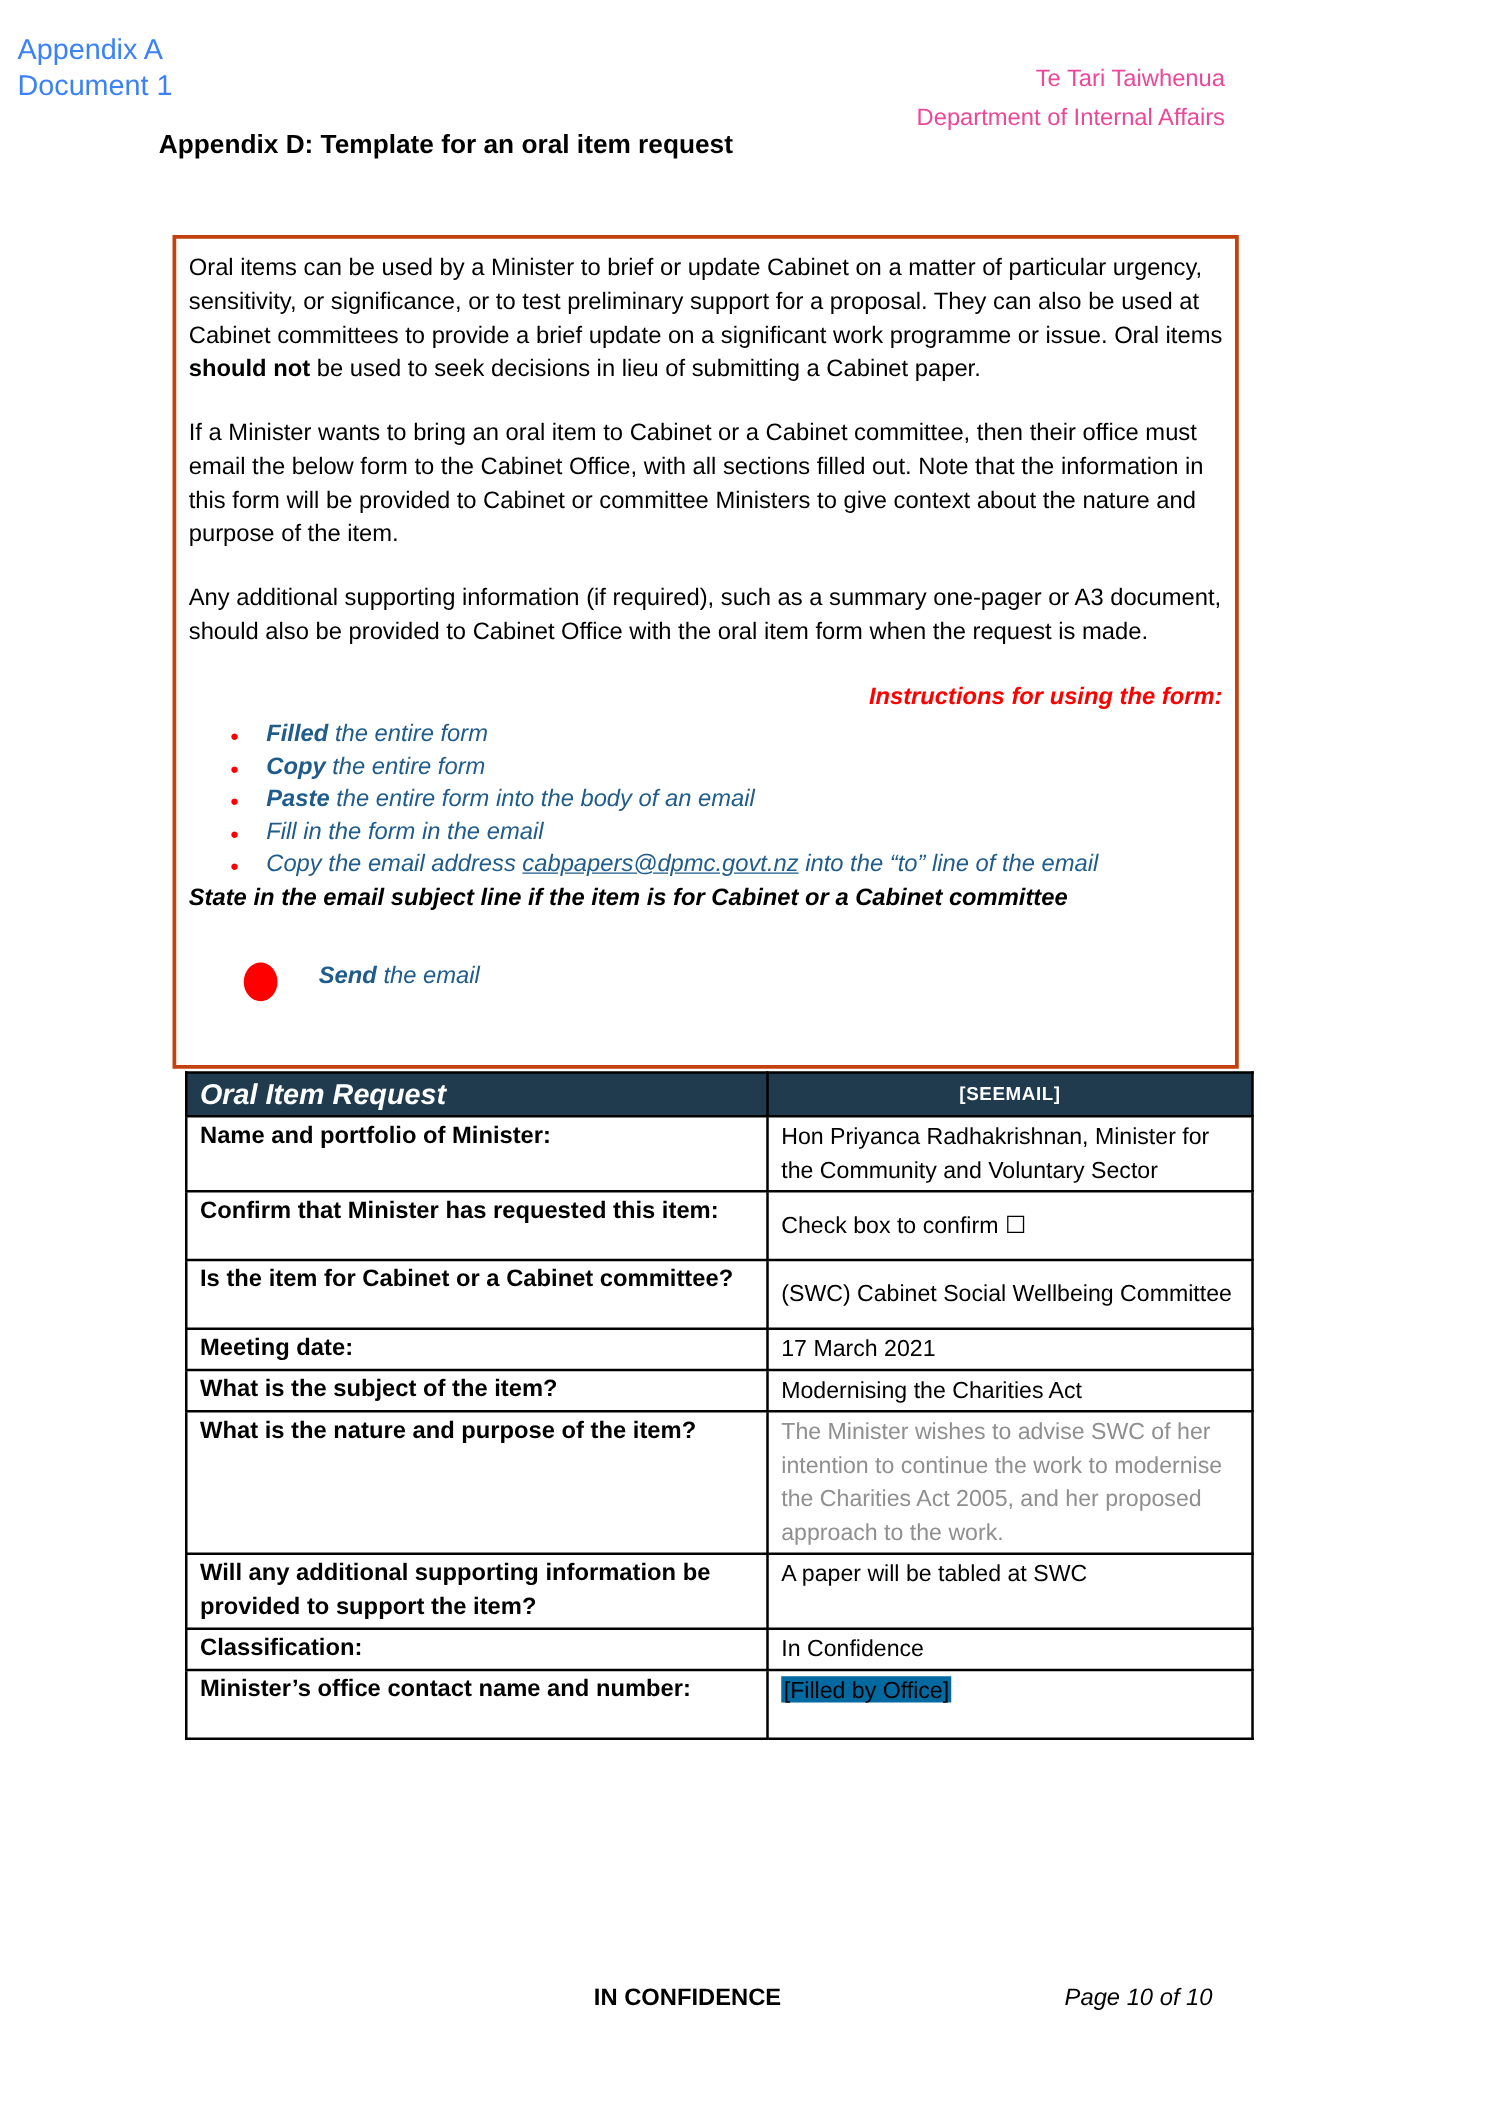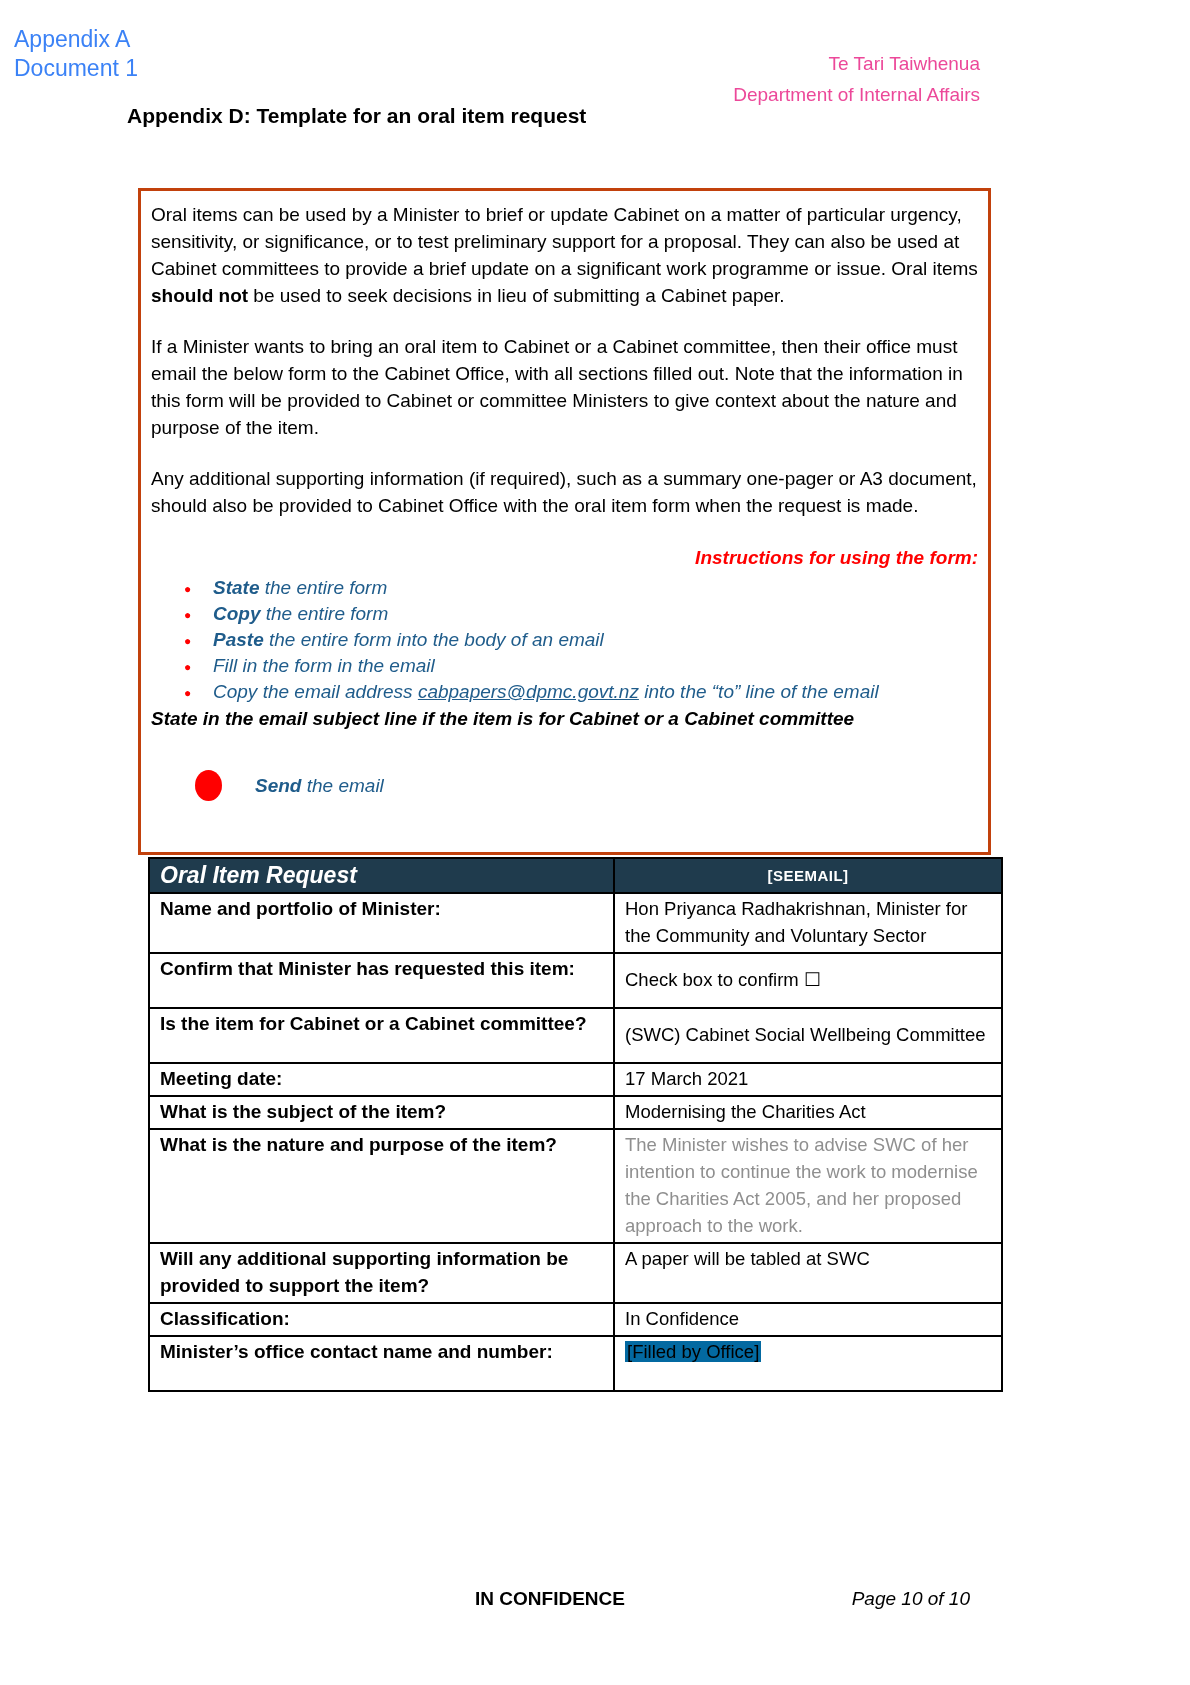--- a/index.html
+++ b/index.html
@@ -20,21 +20,21 @@
   .para{font-size:19px;line-height:27px;margin:0 0 24px 0;}
   .instructions{
     text-align:right;color:#ff0000;font-weight:bold;font-style:italic;
     font-size:19px;margin:28px 0 6px 0;
   }
   .bullets{list-style:none;margin:0;padding:0;color:#1f5c8b;font-style:italic;font-size:19px;}
   .bullets li{position:relative;padding-left:62px;line-height:26px;}
   .bullets li::before{content:"\25CF";color:#ff0000;position:absolute;left:33px;top:1px;font-size:12px;font-style:normal;}
   .email{color:#1f5c8b;text-decoration:underline;cursor:pointer;}
   .subject-note{font-size:19px;font-style:italic;font-weight:bold;line-height:27px;margin-top:0;}
-  .send-row{display:flex;align-items:center;margin-top:38px;}
+  .send-row{display:flex;margin-top:38px;}
   .send-dot{width:27px;height:31px;border-radius:50%;background:#ff0000;margin-left:44px;flex:0 0 auto;}
   .send-text{color:#1f5c8b;font-style:italic;font-size:19px;margin-left:33px;}
 
   
   table.form{
     position:absolute;top:857px;left:148px;width:853px;
     border-collapse:collapse;table-layout:fixed;
   }
   table.form th, table.form td{border:2px solid #000;box-sizing:border-box;}
   thead tr{background:#1f3b4d;}
@@ -76,21 +76,21 @@
 <h1 class="heading">Appendix D: Template for an oral item request</h1>
 
 <div class="info-box">
   <p class="para"><span>Oral items can be used by a Minister to brief or update Cabinet on a matter of particular urgency, sensitivity, or significance, or to test preliminary support for a proposal. They can also be used at Cabinet committees to provide a brief update on a significant work programme or issue. Oral items </span><strong>should not</strong><span> be used to seek decisions in lieu of submitting a Cabinet paper.</span></p>
   <p class="para">If a Minister wants to bring an oral item to Cabinet or a Cabinet committee, then their office must email the below form to the Cabinet Office, with all sections filled out.  Note that the information in this form will be provided to Cabinet or committee Ministers to give context about the nature and purpose of the item.</p>
   <p class="para">Any additional supporting information (if required), such as a summary one-pager or A3 document, should also be provided to Cabinet Office with the oral item form when the request is made.</p>
 
   <div class="instructions">Instructions for using the form:</div>
 
   <ul class="bullets">
-    <li><strong>State</strong><span> the entire form</span></li>
+    <li><strong>Filled</strong><span> the entire form</span></li>
     <li><strong>Copy</strong><span> the entire form</span></li>
     <li><strong>Paste</strong><span> the entire form into the body of an email</span></li>
     <li><span>Fill in the form in the email</span></li>
     <li><span>Copy the email address </span><a class="email">cabpapers@dpmc.govt.nz</a><span> into the “to” line of the email</span></li>
   </ul>
 
   <div class="subject-note">State in the email subject line if the item is for Cabinet or a Cabinet committee</div>
 
   <div class="send-row">
     <span class="send-dot"></span>

